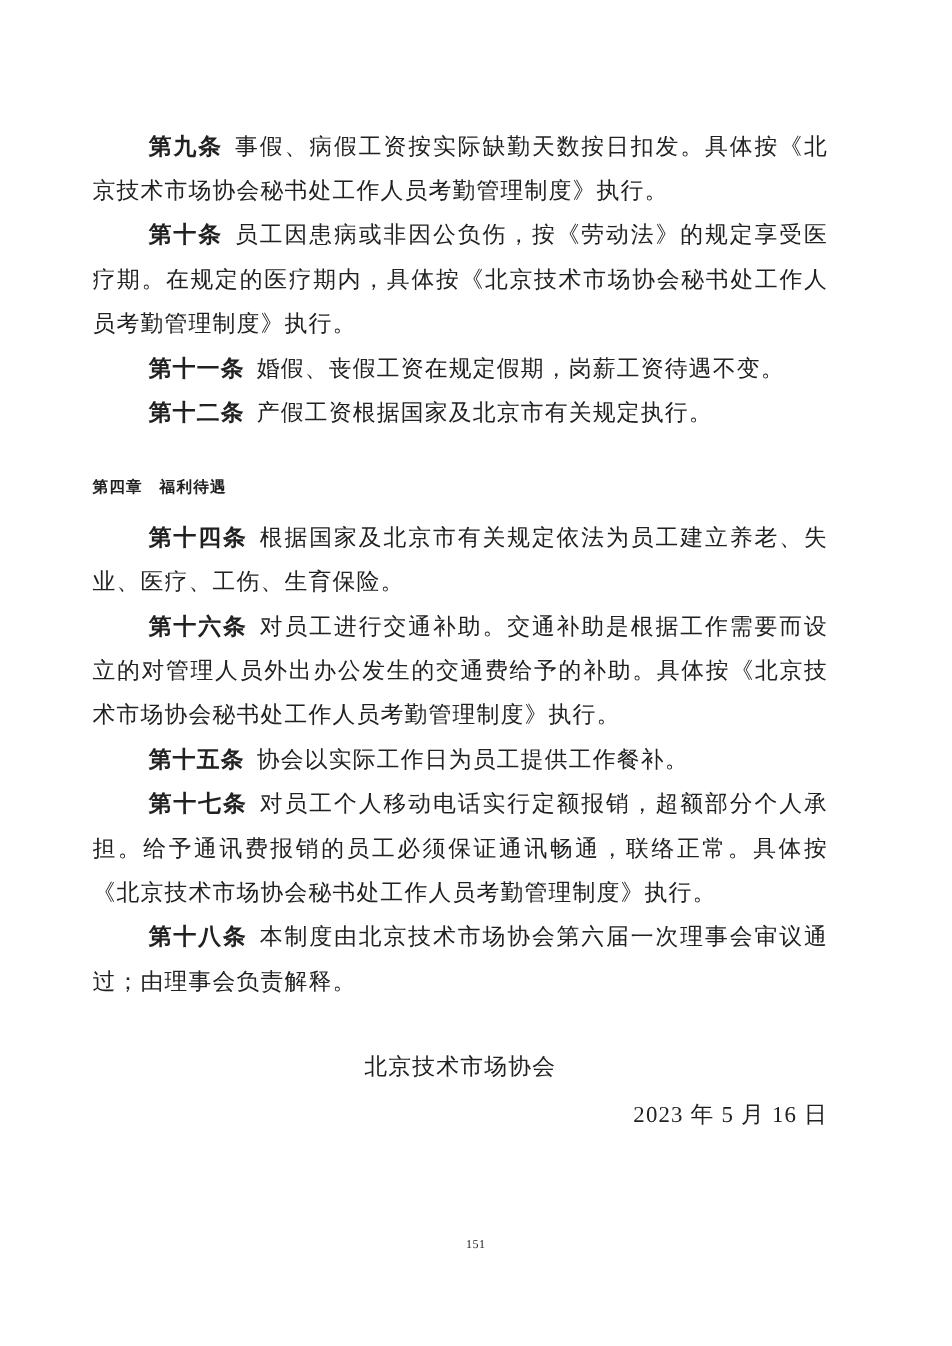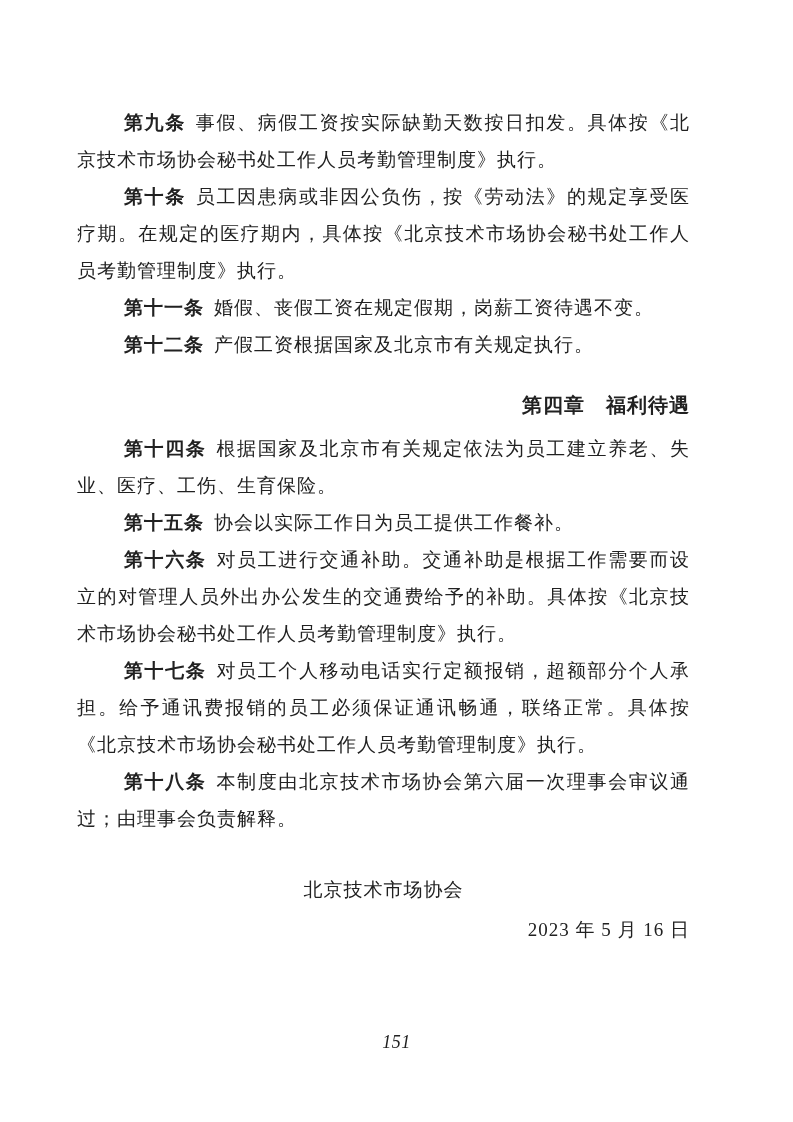--- a/index.html
+++ b/index.html
@@ -29,46 +29,45 @@
     text-align: justify;
     text-justify: inter-character;
     text-indent: 47px;
   }
   .article-label {
     font-weight: bold;
     margin-right: 10px;
   }
   .chapter-heading {
     margin: 24px 0 6px 0;
-    text-align: right;
+    text-align: left;
     text-indent: 0;
     font-weight: bold;
-    font-size: 20px;
+    font-size: 13px;
   }
   .signature-line {
     margin: 34px 0 0 0;
     text-align: center;
     text-indent: 0;
   }
   .date-line {
     margin: 3px 0 0 0;
     text-align: right;
     text-indent: 0;
   }
   .page-number {
     position: absolute;
     left: 0;
     right: 0;
     top: 1032px;
     text-align: center;
     font-family: "Liberation Serif", "DejaVu Serif", serif;
-    font-size: 18px;
+    font-size: 10px;
     letter-spacing: 0.5px;
     color: #212121;
-    font-style: italic;
   }
 </style>
 </head>
 <body>
 
 <div class="page">
 
   <p class="para">
     <span class="article-label">第九条</span><span>事假、病假工资按实际缺勤天数按日扣发。具体按《北京技术市场协会秘书处工作人员考勤管理制度》执行。</span>
   </p>
@@ -85,25 +84,25 @@
     <span class="article-label">第十二条</span><span>产假工资根据国家及北京市有关规定执行。</span>
   </p>
 
   <p class="chapter-heading">第四章　福利待遇</p>
 
   <p class="para">
     <span class="article-label">第十四条</span><span>根据国家及北京市有关规定依法为员工建立养老、失业、医疗、工伤、生育保险。</span>
   </p>
 
   <p class="para">
-    <span class="article-label">第十五条</span><span>协会以实际工作日为员工提供工作餐补。</span>
+    <span class="article-label">第十六条</span><span>对员工进行交通补助。交通补助是根据工作需要而设立的对管理人员外出办公发生的交通费给予的补助。具体按《北京技术市场协会秘书处工作人员考勤管理制度》执行。</span>
   </p>
 
   <p class="para">
-    <span class="article-label">第十六条</span><span>对员工进行交通补助。交通补助是根据工作需要而设立的对管理人员外出办公发生的交通费给予的补助。具体按《北京技术市场协会秘书处工作人员考勤管理制度》执行。</span>
+    <span class="article-label">第十五条</span><span>协会以实际工作日为员工提供工作餐补。</span>
   </p>
 
   <p class="para">
     <span class="article-label">第十七条</span><span>对员工个人移动电话实行定额报销，超额部分个人承担。给予通讯费报销的员工必须保证通讯畅通，联络正常。具体按《北京技术市场协会秘书处工作人员考勤管理制度》执行。</span>
   </p>
 
 
   <p class="para">
     <span class="article-label">第十八条</span><span>本制度由北京技术市场协会第六届一次理事会审议通过；由理事会负责解释。</span>
   </p>

